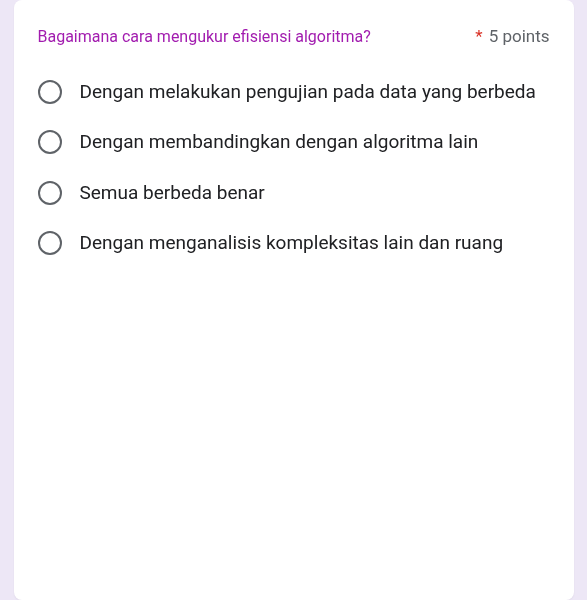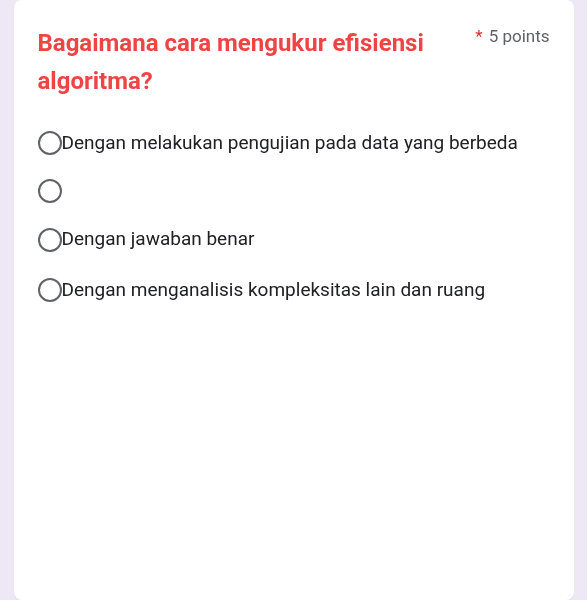--- a/index.html
+++ b/index.html
@@ -20,24 +20,24 @@
       margin-top: 0;
       box-shadow: 0 1px 2px rgba(0,0,0,0.05);
     }
     .question-header {
       display: flex;
       align-items: flex-start;
       justify-content: space-between;
       margin-bottom: 28px;
     }
     .question-text {
-      font-size: 24px;
+      font-size: 16px;
       line-height: 1.6;
-      color: #ef4444;
-      font-weight: 700;
+      color: #a21caf;
+      font-weight: 400;
       flex: 1;
       padding-right: 8px;
     }
     .points-wrap {
       white-space: nowrap;
       font-size: 17px;
       color: #5f6368;
       font-weight: 400;
       padding-top: 2px;
       text-align: center;
@@ -47,20 +47,21 @@
       margin-right: 6px;
     }
     .options {
       display: flex;
       flex-direction: column;
       gap: 22px;
     }
     .option {
       display: flex;
       align-items: center;
+      gap: 18px;
       cursor: pointer;
     }
     .radio {
       width: 24px;
       height: 24px;
       min-width: 24px;
       border: 2.4px solid #5f6368;
       border-radius: 50%;
       display: inline-block;
       flex-shrink: 0;
@@ -83,23 +84,24 @@
     </div>
   </div>
 
   <div class="options">
     <label class="option">
       <span class="radio"></span>
       <span class="option-label">Dengan melakukan pengujian pada data yang berbeda</span>
     </label>
     <label class="option">
       <span class="radio"></span>
+      <span class="option-label">Dengan membandingkan dengan algoritma lain</span>
     </label>
     <label class="option">
       <span class="radio"></span>
-      <span class="option-label">Dengan jawaban benar</span>
+      <span class="option-label">Semua berbeda benar</span>
     </label>
     <label class="option">
       <span class="radio"></span>
       <span class="option-label">Dengan menganalisis kompleksitas lain dan ruang</span>
     </label>
   </div>
 </div>
 
 </body></html>

